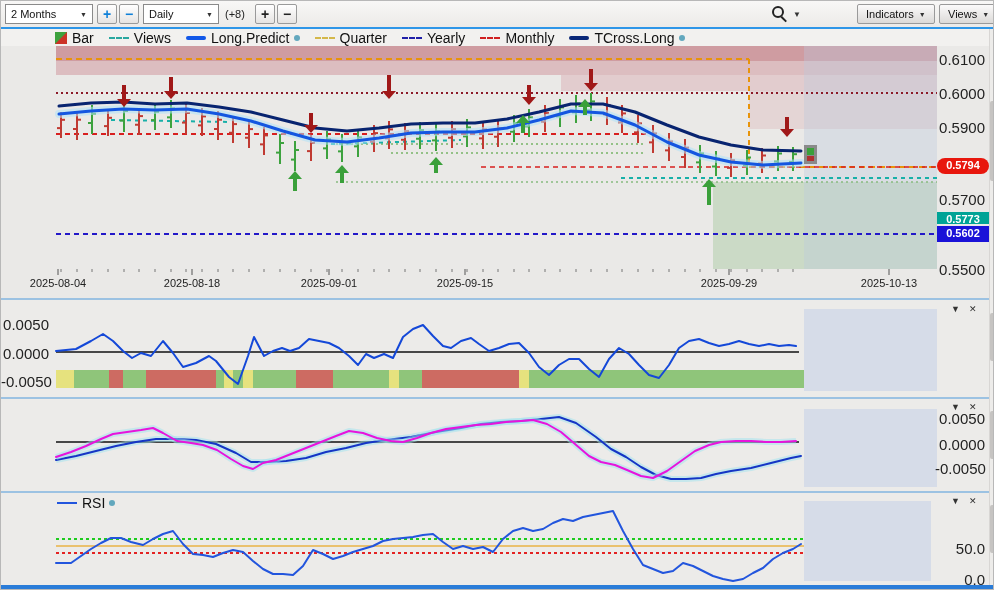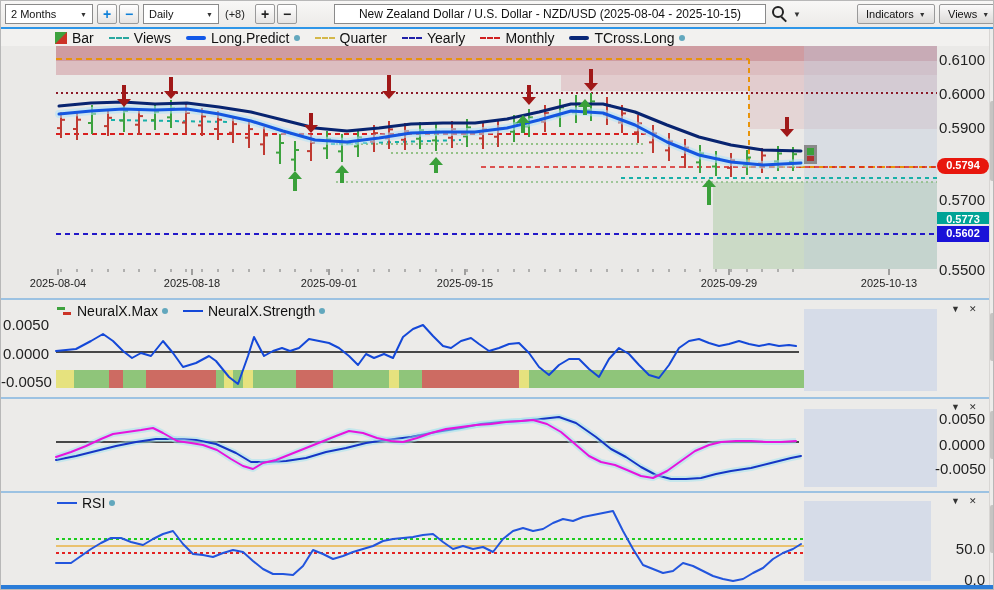--- a/index.html
+++ b/index.html
@@ -61,23 +61,20 @@
     </div>
     <button class="sqbtn blue" style="left:96px">+</button>
     <button class="sqbtn blue" style="left:118px">−</button>
     <div class="select" id="period-select" style="left:142px;width:76px">
       <span>Daily</span>
       <span class="arrow">▼</span>
     </div>
     <span class="offset" style="left:224px">(+8)</span>
     <button class="sqbtn dark" style="left:254px">+</button>
     <button class="sqbtn dark" style="left:276px">−</button>
-    <div class="titlebox">
-      <span>New Zealand Dollar / U.S. Dollar - NZD/USD (2025-08-04 - 2025-10-15)</span>
-    </div>
     <span class="mag">
         <span class="lens"></span>
         <span class="handle"></span>
       </span>
     <span class="sarrow">▼</span>
     <button class="tbtn" style="left:856px">
       <span>Indicators</span>
       <span class="arrow">▼</span>
     </button>
     <button class="tbtn" style="left:938px">
@@ -417,35 +414,20 @@
       <span class="leg-item">
         <span class="sw sw-dash" style="border-top: 2px dashed rgb(208, 32, 32);"></span>
         <span>Monthly</span>
       </span>
       <span class="leg-item">
         <span class="sw sw-solid" style="background: rgb(10, 40, 120);"></span>
         <span>TCross.Long</span>
         <span class="dot"></span>
       </span>
     </div>
-  <div class="legend" id="pleg0" style="left:56px;top:302px">
-      <span class="leg-item">
-        <span class="sw sw-maxbars">
-          <i style="left: 0px; top: 2px; width: 8px; height: 3px; background: rgb(61, 162, 62);"></i>
-          <i style="left: 6px; top: 7px; width: 8px; height: 3px; background: rgb(204, 51, 38);"></i>
-        </span>
-        <span>NeuralX.Max</span>
-        <span class="dot"></span>
-      </span>
-      <span class="leg-item">
-        <span class="sw sw-line" style="background: rgb(20, 72, 216);"></span>
-        <span>NeuralX.Strength</span>
-        <span class="dot"></span>
-      </span>
-    </div>
   <div class="legend" id="pleg2" style="left:56px;top:494px">
       <span class="leg-item">
         <span class="sw sw-line" style="background: rgb(34, 85, 221);"></span>
         <span>RSI</span>
         <span class="dot"></span>
       </span>
     </div>
 
   <div class="scroll-track"></div>
   <div class="scroll-thumb" id="th0"></div>

